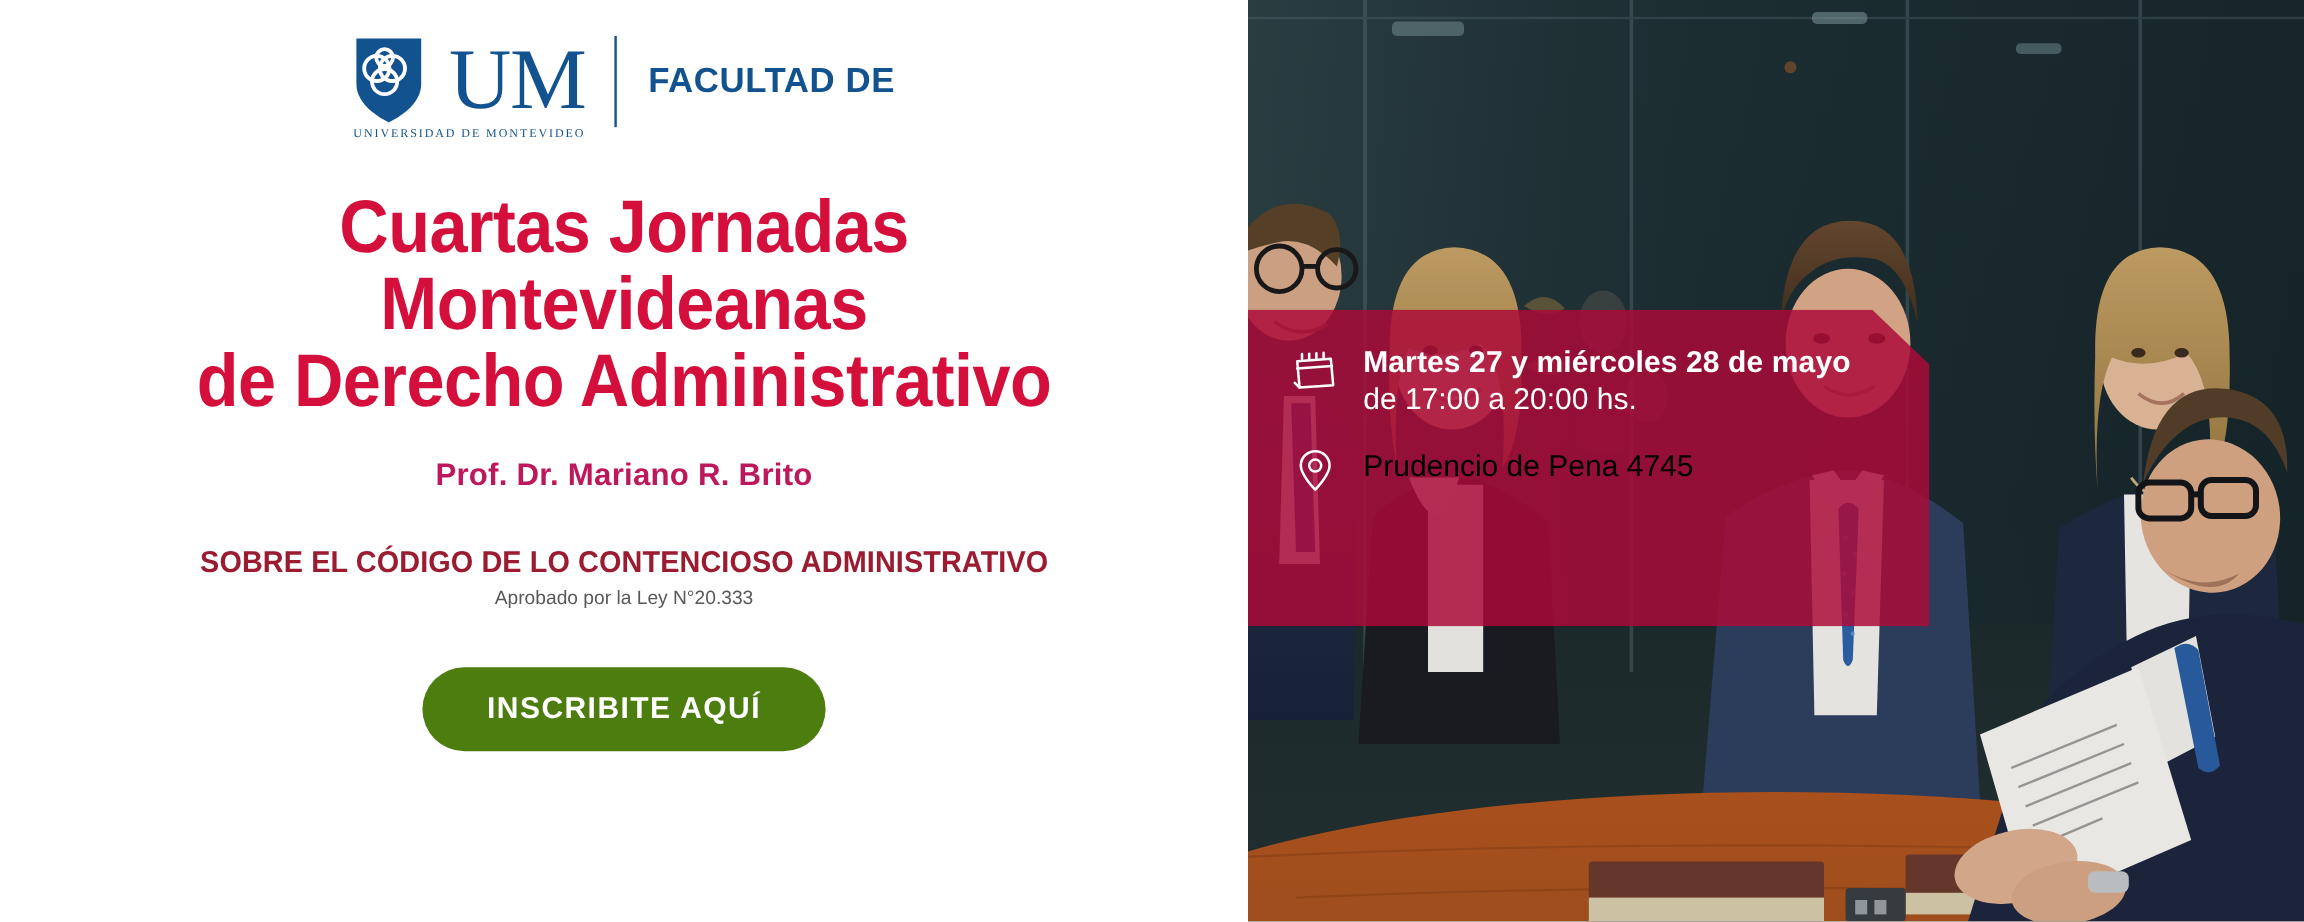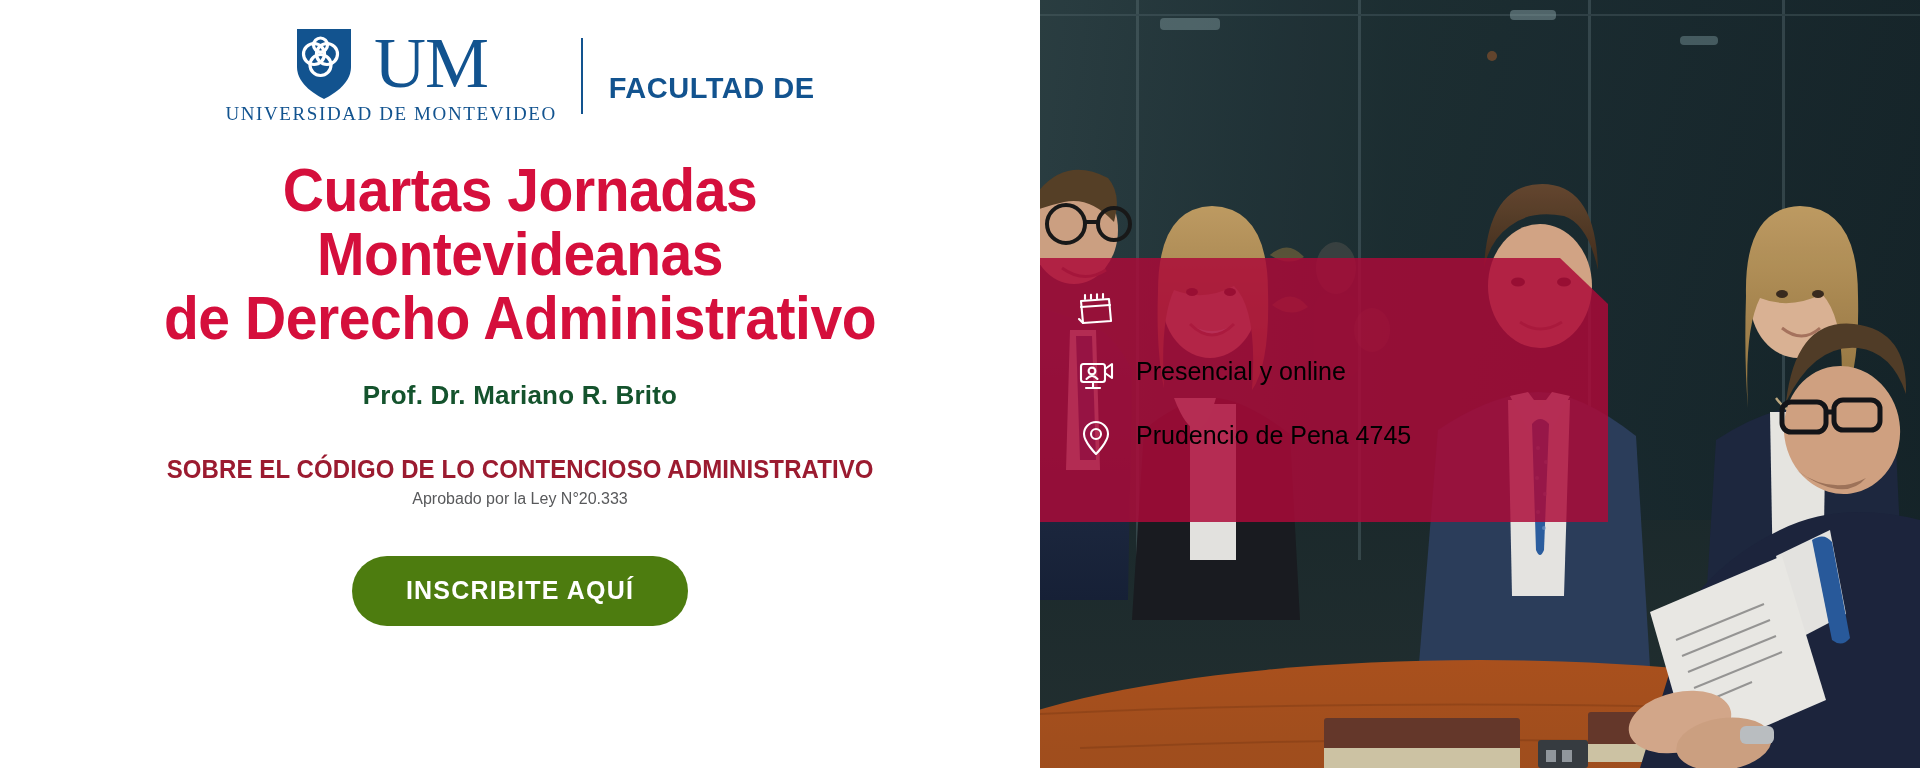--- a/index.html
+++ b/index.html
@@ -21,21 +21,20 @@
     background:#ffffff;
     display:flex;
     flex-direction:column;
     align-items:center;
   }
 
   
   .logo-lockup {
     margin-top:30px;
     display:flex;
-    align-items:center;
     height:92px;
   }
   .logo-um {
     display:flex;
     flex-direction:column;
     align-items:center;
   }
   .logo-um-row {
     display:flex;
     align-items:center;
@@ -45,21 +44,21 @@
   .um-letters {
     font-family:"Liberation Serif", serif;
     font-size:72px;
     font-weight:400;
     color:#12538F;
     line-height:0.82;
     letter-spacing:-1px;
   }
   .um-caption {
     font-family:"Liberation Serif", serif;
-    font-size:19px;
+    font-size:10px;
     letter-spacing:1.6px;
     color:#12538F;
     margin-top:2px;
     white-space:nowrap;
   }
   .logo-divider {
     width:2px; height:76px;
     background:#12538F;
     margin:0 26px 0 24px;
   }
@@ -89,21 +88,21 @@
     line-height:1.03;
     letter-spacing:-0.5px;
     transform:scaleX(0.92);
     transform-origin:center top;
     width:980px;
   }
   .headline div { white-space:nowrap; }
 
   .speaker {
     margin-top:30px;
-    color:#14532d;
+    color:#be185d;
     font-weight:700;
     font-size:26px;
     letter-spacing:0.2px;
     text-align:center;
   }
 
   .subject {
     margin-top:44px;
     color:#9B1B30;
     font-weight:700;
@@ -420,35 +419,26 @@
           <svg viewBox="0 0 40 40" width="40" height="40" fill="none" stroke="#ffffff" stroke-width="2.1" stroke-linecap="round" stroke-linejoin="round">
             <path d="M5 11 L33 9 L35 31 L7 33 Z"></path>
             <path d="M5 17 L34 15"></path>
             <path d="M9 9 L9 5"></path>
               <path d="M15 8.7 L15 4.7"></path>
             <path d="M21 8.4 L21 4.4"></path>
               <path d="M27 8 L27 4"></path>
             <path d="M7 33 L3 29"></path>
           </svg>
         </span>
+        <span class="info-text">
+          <span class="info-strong">Martes 27 y miércoles 28 de mayo</span>
+          <span class="info-sub" style="display:block;">de 17:00 a 20:00 hs.</span>
+        </span>
       </div>
 
-      <div class="info-row">
-        <span class="info-icon">
-          <svg viewBox="0 0 40 40" width="40" height="40" fill="none" stroke="#ffffff" stroke-width="2.1" stroke-linecap="round" stroke-linejoin="round">
-            <rect x="5" y="10" width="24" height="18" rx="2.5"></rect>
-            <path d="M29 15 L36 10 L36 24 L29 19 Z"></path>
-            <circle cx="16" cy="17" r="3.4"></circle>
-            <path d="M10.5 25 q5.5 -6 11 0"></path>
-            <path d="M17 28 L17 33"></path>
-            <path d="M10 34 L24 34"></path>
-          </svg>
-        </span>
-        <span class="info-plain">Presencial y online</span>
-      </div>
 
       <div class="info-row">
         <span class="info-icon">
           <svg viewBox="0 0 40 40" width="40" height="40" fill="none" stroke="#ffffff" stroke-width="2.1" stroke-linecap="round" stroke-linejoin="round">
             <path d="M20 36 C20 36 32 24 32 16 A12 12 0 0 0 8 16 C8 24 20 36 20 36 Z"></path>
             <circle cx="20" cy="16" r="5"></circle>
           </svg>
         </span>
         <span class="info-plain">Prudencio de Pena 4745</span>
       </div>

